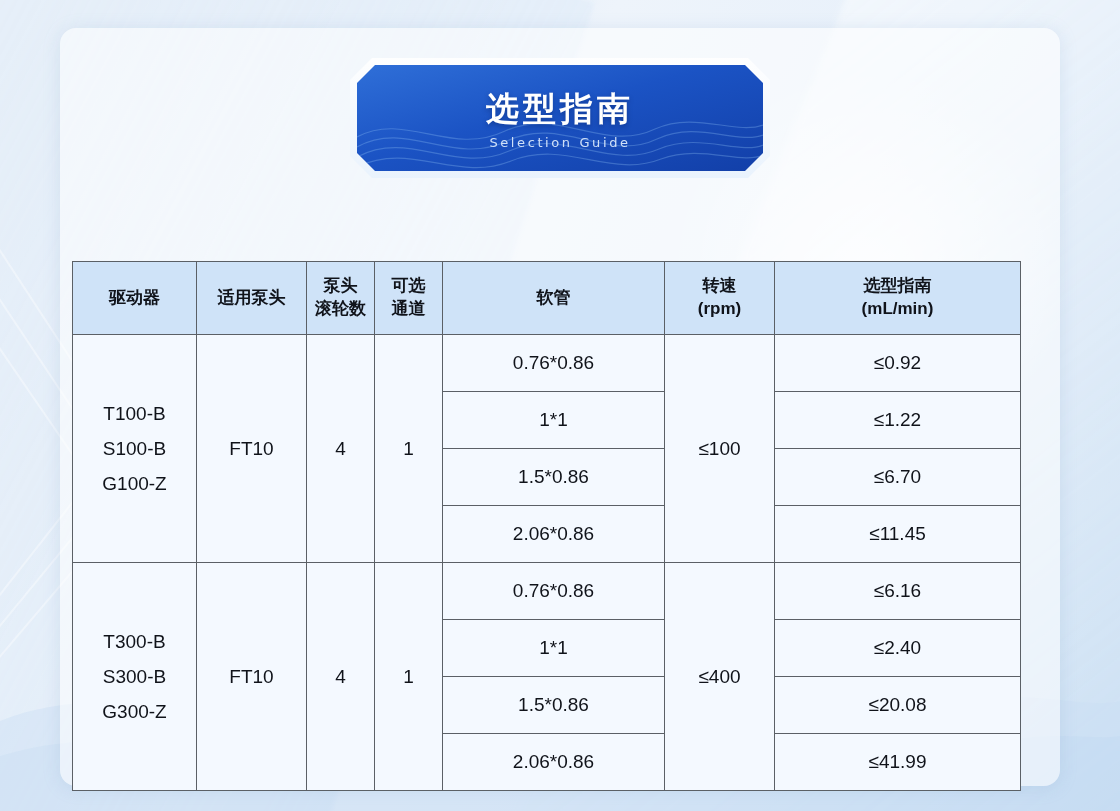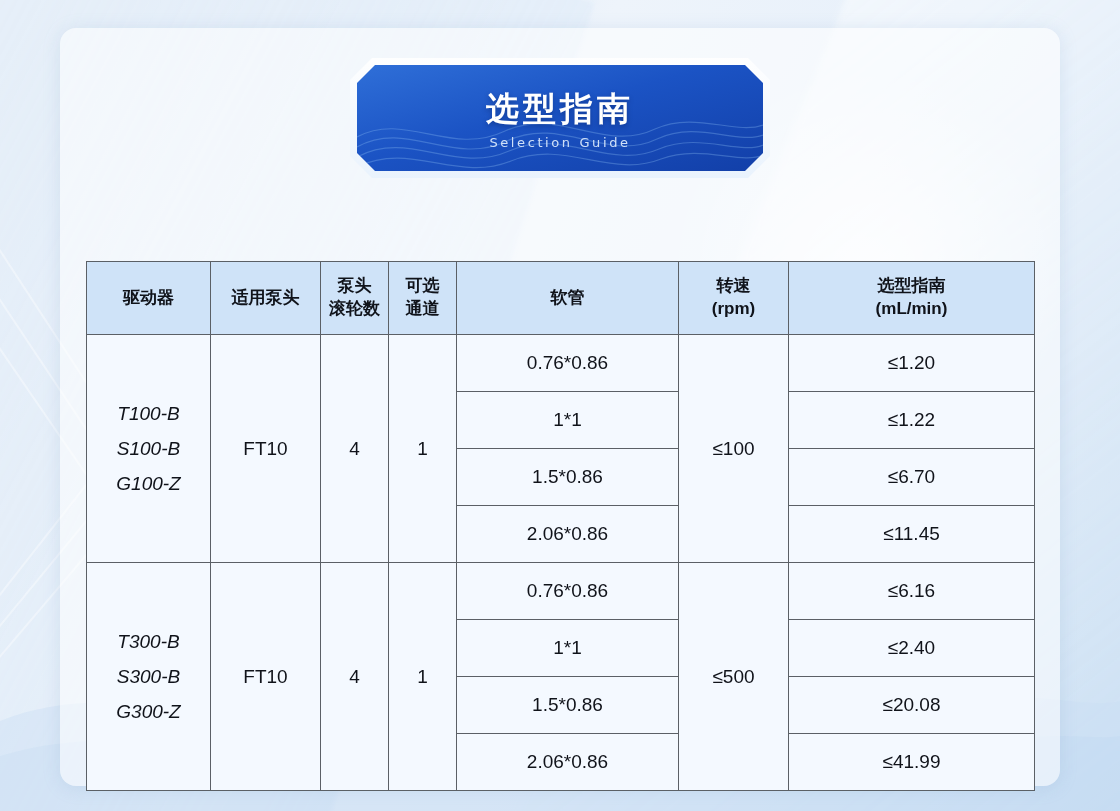--- a/index.html
+++ b/index.html
@@ -119,21 +119,21 @@
     margin-top: 3px;
     color: #cfe0f8;
     font-size: 13px;
     letter-spacing: 2.6px;
     font-family: "DejaVu Sans", sans-serif;
   }
 
   
   .table-wrap {
     position: absolute;
-    left: 86px;
+    left: 72px;
     top: 261px;
     width: 948px;
   }
   table.spec {
     border-collapse: collapse;
     width: 948px;
     table-layout: fixed;
     background: #f7fbff;
   }
   table.spec th, table.spec td {
@@ -154,21 +154,20 @@
   table.spec tbody td {
     background: #f4f9ff;
     font-size: 19px;
     height: 52px;
     padding: 2px;
   }
   td.driver {
     font-size: 19px;
     line-height: 1.85;
     white-space: pre-line;
-    font-style: italic;
   }
   td.merged {
     font-size: 19px;
   }
   .col-driver { width: 124px; }
   .col-pumphead { width: 110px; }
   .col-rollers { width: 68px; }
   .col-channels { width: 68px; }
   .col-tube { width: 222px; }
   .col-speed { width: 110px; }
@@ -247,21 +246,21 @@
 
         <tr>
           <td class="driver" rowspan="4">T100-B
 S100-B
 G100-Z</td>
           <td class="merged" rowspan="4">FT10</td>
           <td class="merged" rowspan="4">4</td>
           <td class="merged" rowspan="4">1</td>
           <td>0.76*0.86</td>
           <td class="merged" rowspan="4">≤100</td>
-          <td>≤1.20</td>
+          <td>≤0.92</td>
         </tr>
         <tr>
           <td>1*1</td>
           <td>≤1.22</td>
         </tr>
         <tr>
           <td>1.5*0.86</td>
           <td>≤6.70</td>
         </tr>
         <tr>
@@ -270,21 +269,21 @@
         </tr>
 
         <tr>
           <td class="driver" rowspan="4">T300-B
 S300-B
 G300-Z</td>
           <td class="merged" rowspan="4">FT10</td>
           <td class="merged" rowspan="4">4</td>
           <td class="merged" rowspan="4">1</td>
           <td>0.76*0.86</td>
-          <td class="merged" rowspan="4">≤500</td>
+          <td class="merged" rowspan="4">≤400</td>
           <td>≤6.16</td>
         </tr>
         <tr>
           <td>1*1</td>
           <td>≤2.40</td>
         </tr>
         <tr>
           <td>1.5*0.86</td>
           <td>≤20.08</td>
         </tr>

